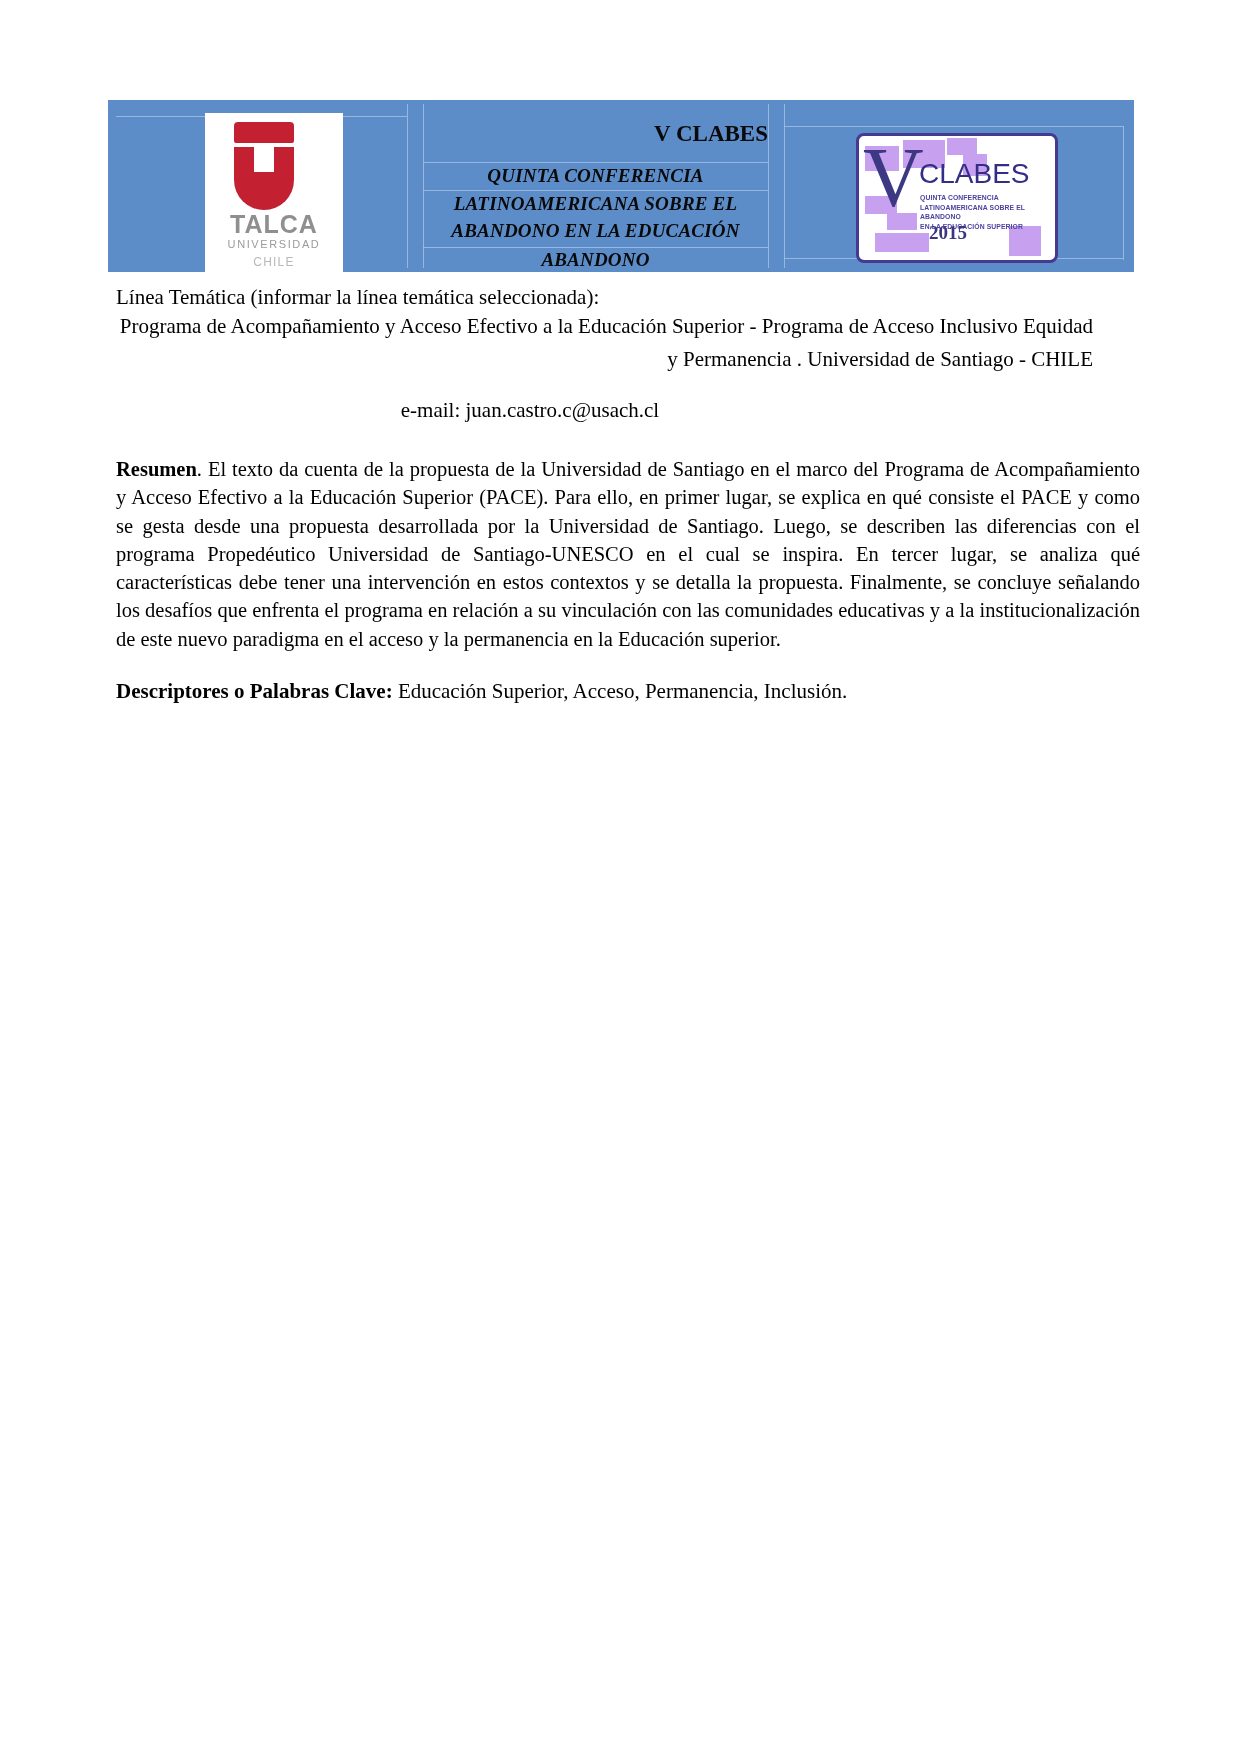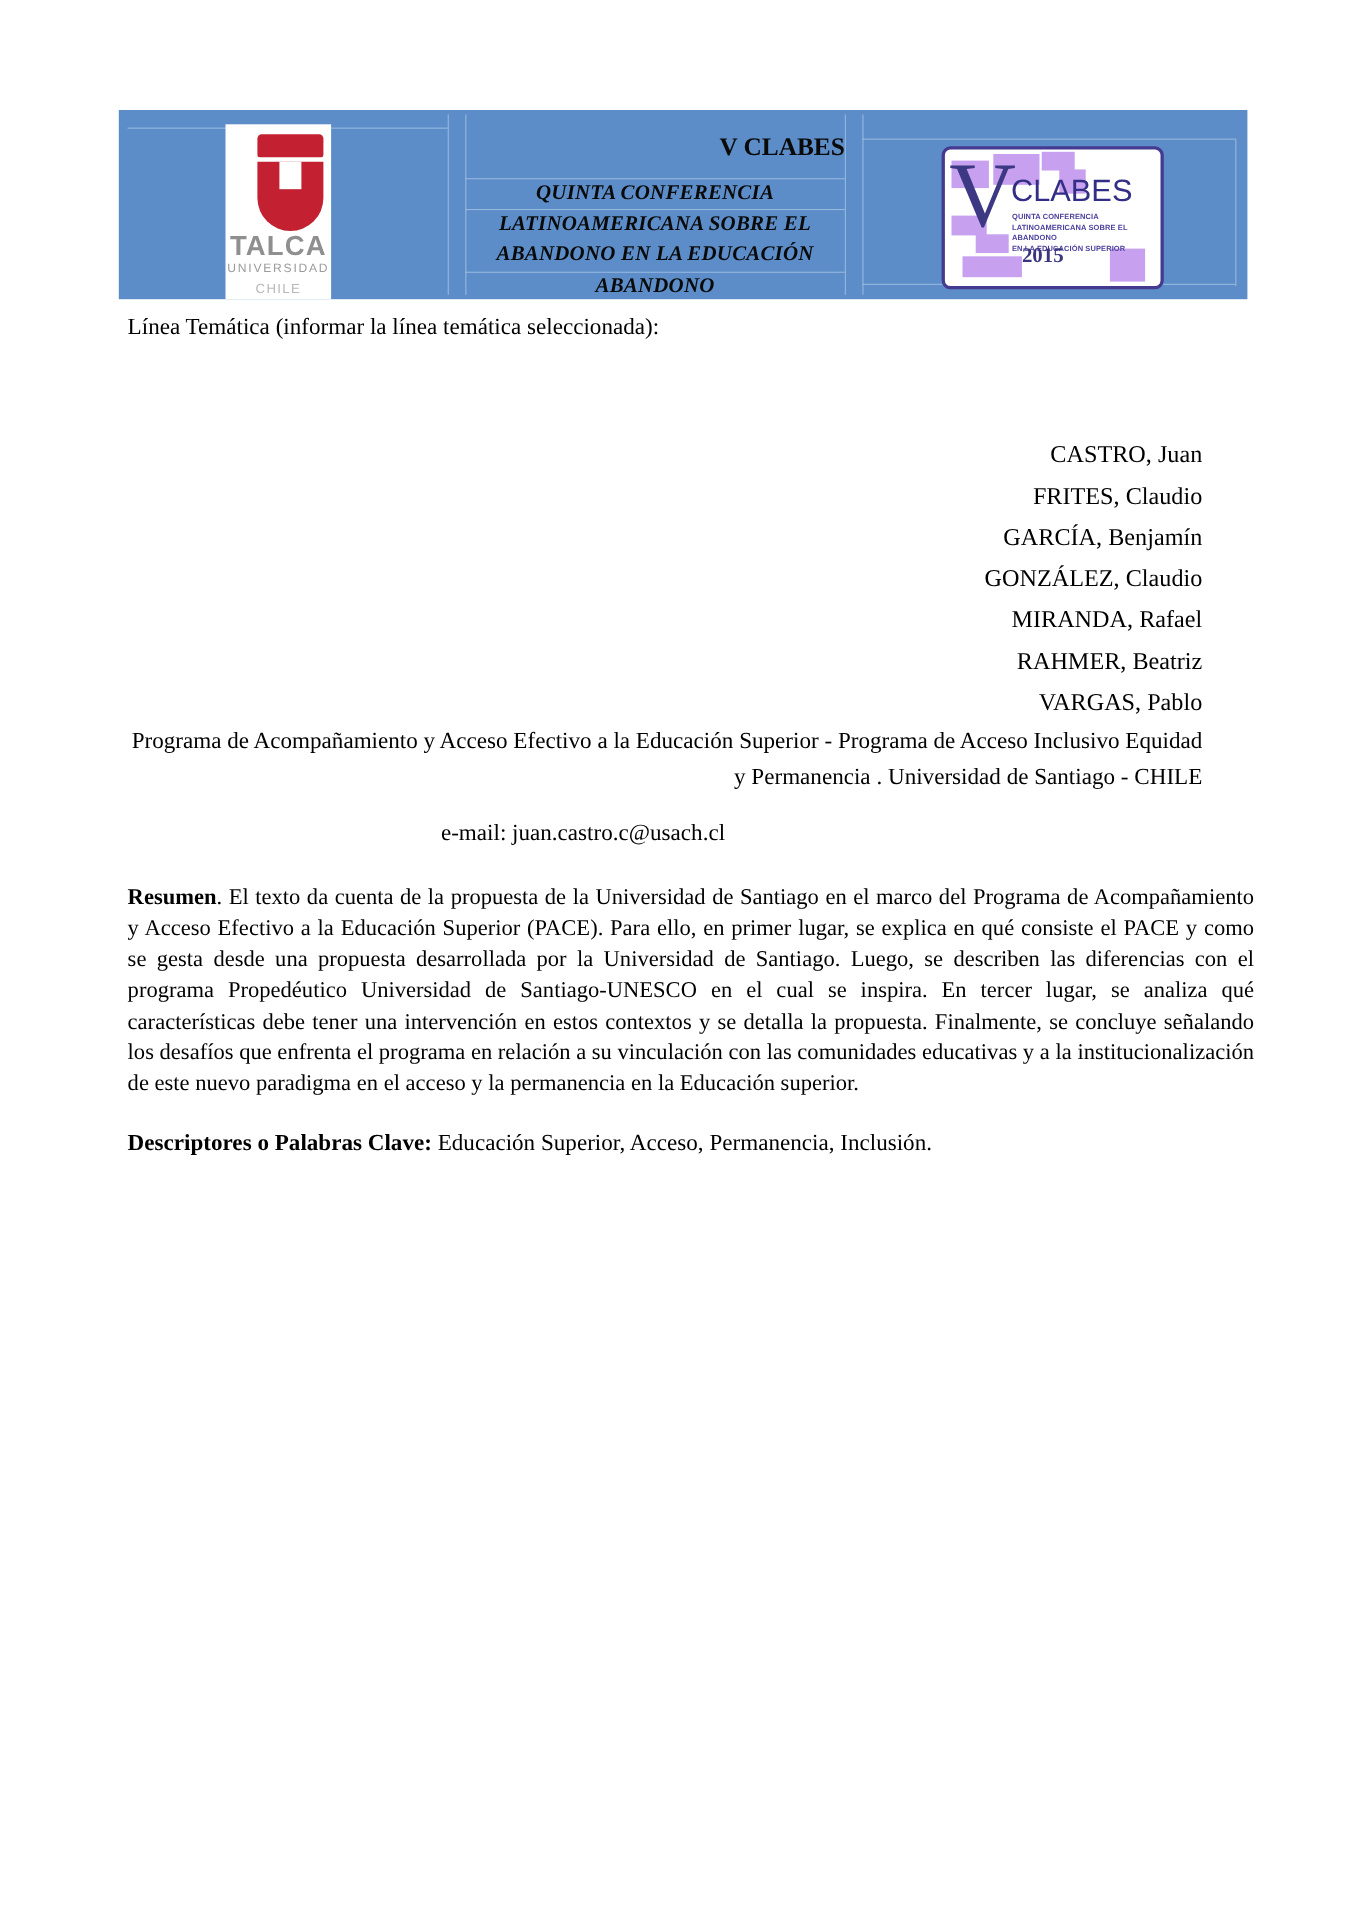--- a/index.html
+++ b/index.html
@@ -34,21 +34,21 @@
   .hl-r2{left:676px;top:158px;width:339px;}
 
   
   .hc{position:absolute;left:315px;width:345px;text-align:center;color:#0a0a0a;}
   .hc-title{top:21px;font-size:23px;font-weight:bold;text-align:right;}
   .hc-it{font-size:19px;font-weight:bold;font-style:italic;letter-spacing:.2px;}
   .hc-l0{top:65px;} .hc-l1{top:93px;} .hc-l2{top:120px;} .hc-l3{top:149px;}
 
   
   .talca{
-    position:absolute;left:97px;top:13px;width:96px;height:159px;
+    position:absolute;left:97px;top:13px;width:138px;height:159px;
     background:#fff;z-index:2;text-align:center;
     font-family:"Liberation Sans", sans-serif;
   }
   .u-top{position:absolute;left:29px;top:9px;width:60px;height:21px;background:#c32031;border-radius:4px 4px 2px 2px;}
   .u-body{position:absolute;left:29px;top:34px;width:60px;height:63px;background:#c32031;border-radius:0 0 30px 30px;}
   .u-notch{position:absolute;left:20px;top:0;width:20px;height:25px;background:#ffffff;}
   .talca-name{position:absolute;left:0;right:0;top:97px;font-size:25px;font-weight:bold;color:#8f8f8f;letter-spacing:1px;}
   .talca-univ{position:absolute;left:0;right:0;top:125px;font-size:11px;color:#9b9b9b;letter-spacing:1.6px;text-align:center;}
   .talca-chile{position:absolute;left:0;right:0;top:142px;font-size:12px;color:#b8b8b8;letter-spacing:1.2px;}
 
@@ -161,29 +161,20 @@
       </div>
       <div class="clabes-year">2015</div>
     </div>
   </div>
 
   <div class="paper-title">
   </div>
 
   <p class="linea">Línea Temática (informar la línea temática seleccionada):</p>
 
-  <div class="authors">
-    <div>CASTRO, Juan</div>
-    <div>FRITES, Claudio</div>
-    <div>GARCÍA, Benjamín</div>
-    <div>GONZÁLEZ, Claudio</div>
-    <div>MIRANDA, Rafael</div>
-    <div>RAHMER, Beatriz</div>
-    <div>VARGAS, Pablo</div>
-  </div>
 
   <p class="affiliation">Programa de Acompañamiento y Acceso Efectivo a la Educación Superior - Programa de Acceso Inclusivo Equidad y Permanencia . Universidad de Santiago - CHILE</p>
 
   <p class="email">e-mail: juan.castro.c@usach.cl</p>
 
   <p class="abstract"><span class="b">Resumen</span><span>. El texto da cuenta de la propuesta de la Universidad de Santiago en el marco del Programa de Acompañamiento y Acceso Efectivo a la Educación Superior (PACE).  Para ello, en primer lugar, se explica en qué consiste el PACE y como se gesta desde una propuesta desarrollada por la Universidad de Santiago. Luego, se describen las diferencias con el programa Propedéutico Universidad de Santiago-UNESCO en el cual se inspira. En tercer lugar, se analiza qué características debe tener una intervención en estos contextos y se detalla la propuesta. Finalmente, se concluye señalando los desafíos que enfrenta el programa en relación a su vinculación con las comunidades educativas y a la institucionalización de este nuevo paradigma en el acceso y la permanencia en la Educación superior.</span></p>
 
   <p class="keywords"><span class="b">Descriptores o Palabras Clave:</span><span> Educación Superior, Acceso, Permanencia, Inclusión.</span></p>
 
 </div>

